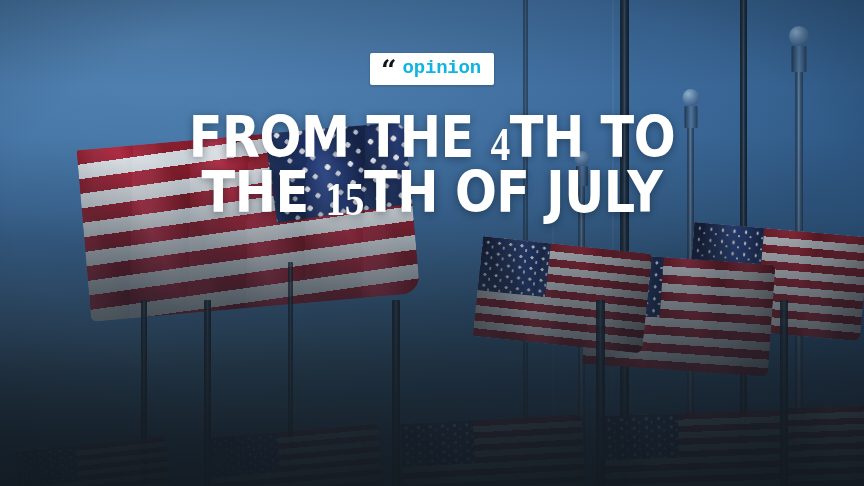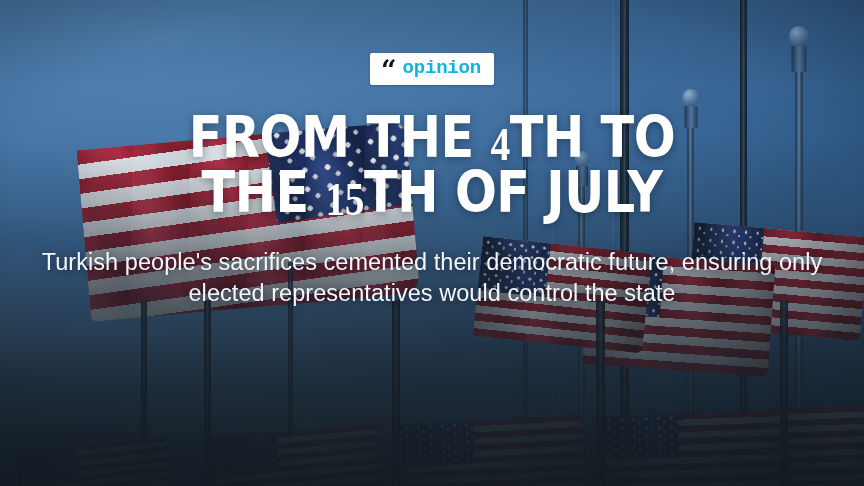--- a/index.html
+++ b/index.html
@@ -370,20 +370,16 @@
     <div class="badge">
       <span class="quotes">“</span>
       <span class="word">opinion</span>
     </div>
 
     <h1 class="title">
       <span class="ln"><span>FROM THE </span><span class="num">4</span><span>TH TO</span></span>
       <span class="ln"><span>THE </span><span class="num">15</span><span>TH OF JULY</span></span>
     </h1>
 
-    <p class="subtitle">
-      <span>Turkish people's sacrifices cemented their democratic future, ensuring</span>
-      <span>only elected representatives would control the state</span>
-    </p>
 
 
   </div>
 </div>
 
 </body></html>

